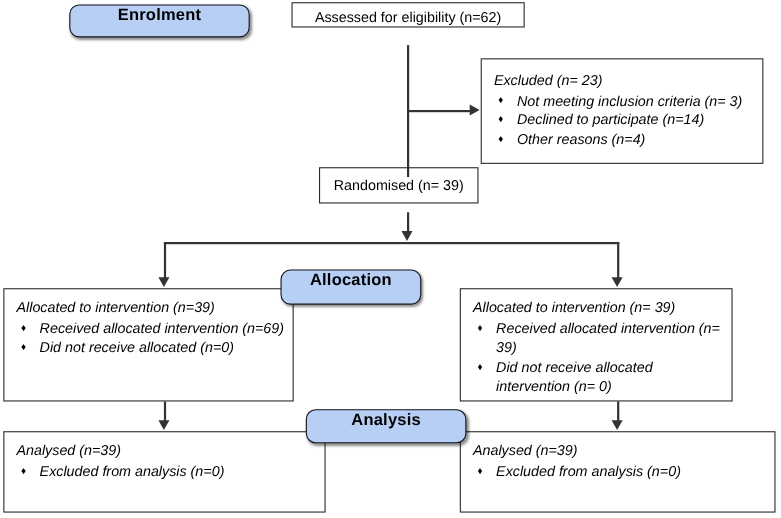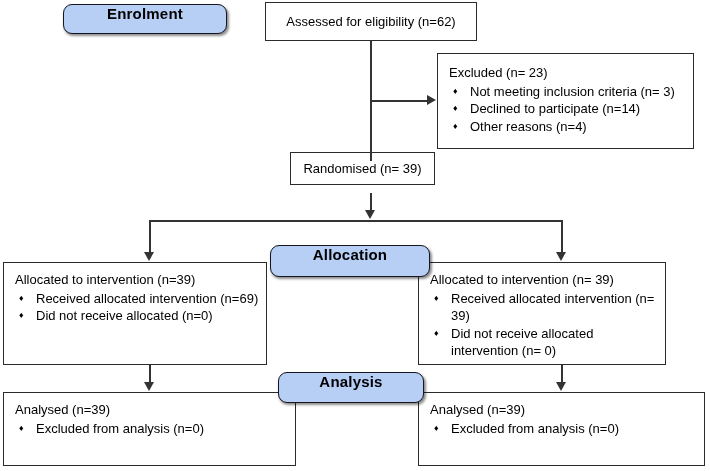--- a/index.html
+++ b/index.html
@@ -26,21 +26,21 @@
     box-sizing: border-box;
     font-size: 13px;
     line-height: 17.5px;
   }
   .box.center {
     display: flex;
     align-items: center;
     justify-content: center;
     text-align: center;
   }
-  .box.list { padding: 8px 6px 0 10px; }
+  .box.list { padding: 8px 6px 0 10px; font-style: italic; }
   .box.list .title { margin: 0 0 1px 1px; }
   .bullet { display: flex; align-items: flex-start; }
   .bullet .glyph {
     width: 9px;
     margin-left: 5px;
     margin-right: 8px;
     font-size: 9px;
     line-height: 17.5px;
     flex: 0 0 auto;
   }
@@ -91,28 +91,28 @@
   <div class="arrow down" style="left:556px; top:252px;"></div>
 
   <div class="line" style="left:149px; top:365px; width:2px; height:18px;"></div>
   <div class="arrow down" style="left:144px; top:382px;"></div>
   <div class="line" style="left:561px; top:365px; width:2px; height:18px;"></div>
   <div class="arrow down" style="left:556px; top:382px;"></div>
 
   <div class="stage" style="left:63px;  top:4px;   width:164px; height:30px;">
     <span>Enrolment</span>
   </div>
-  <div class="stage" style="left:270px; top:245px; width:160px; height:32px;">
+  <div class="stage" style="left:255px; top:245px; width:128px; height:32px;">
     <span>Allocation</span>
   </div>
   <div class="stage" style="left:278px; top:372px; width:146px; height:31px;">
     <span>Analysis</span>
   </div>
 
-  <div class="box center" style="left:265px; top:2px; width:212px; height:39px;">
+  <div class="box center" style="left:265px; top:2px; width:212px; height:23px;align-items:flex-end;">
     <span>Assessed for eligibility (n=62)</span>
   </div>
 
   <div class="box list" style="left:437px; top:53px; width:257px; height:96px; padding-top:10px;">
     <div class="title">Excluded (n= 23)</div>
     <div class="bullet">
       <span class="glyph">♦</span>
       <span>Not meeting inclusion criteria (n= 3)</span>
     </div>
     <div class="bullet">

